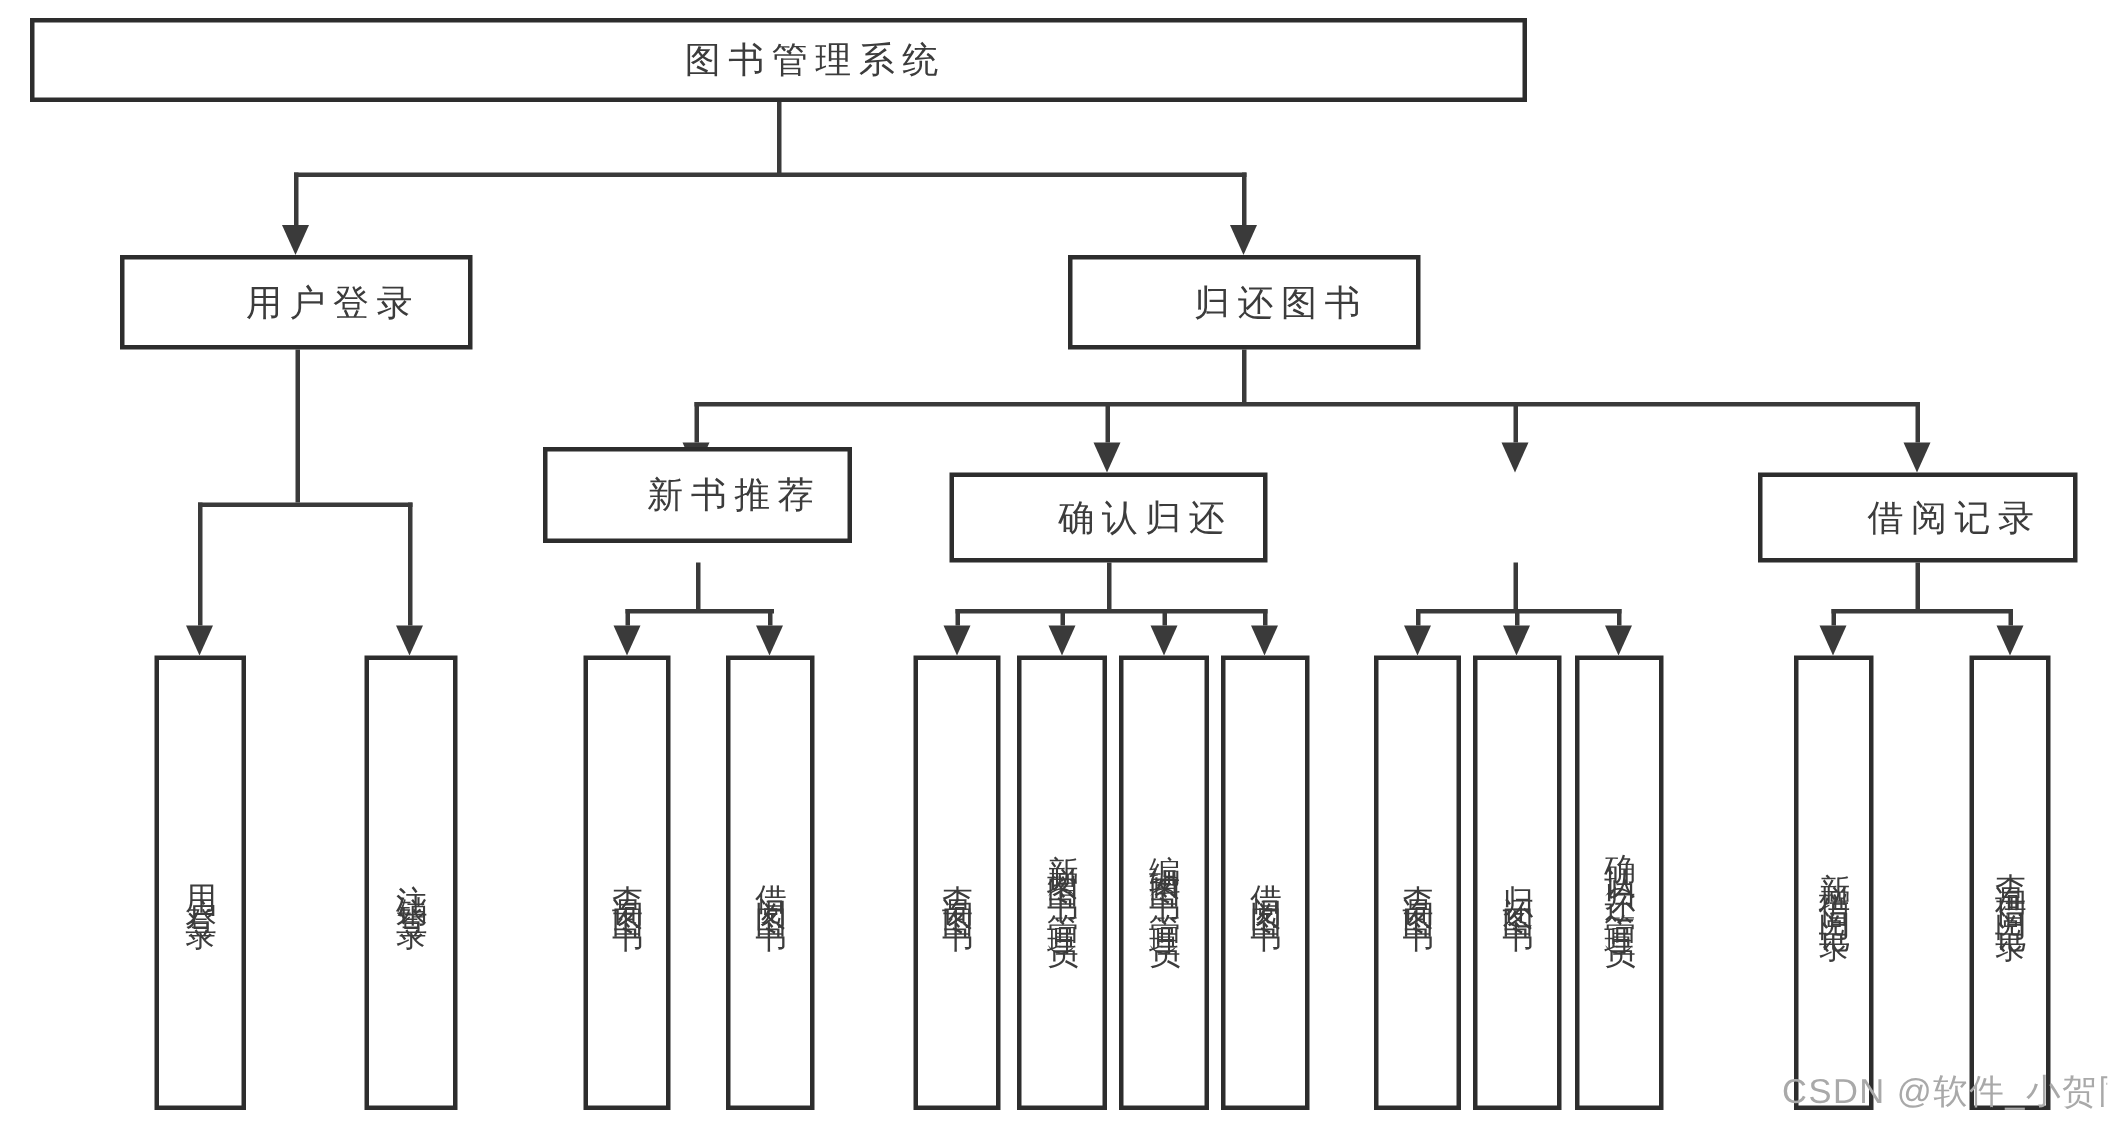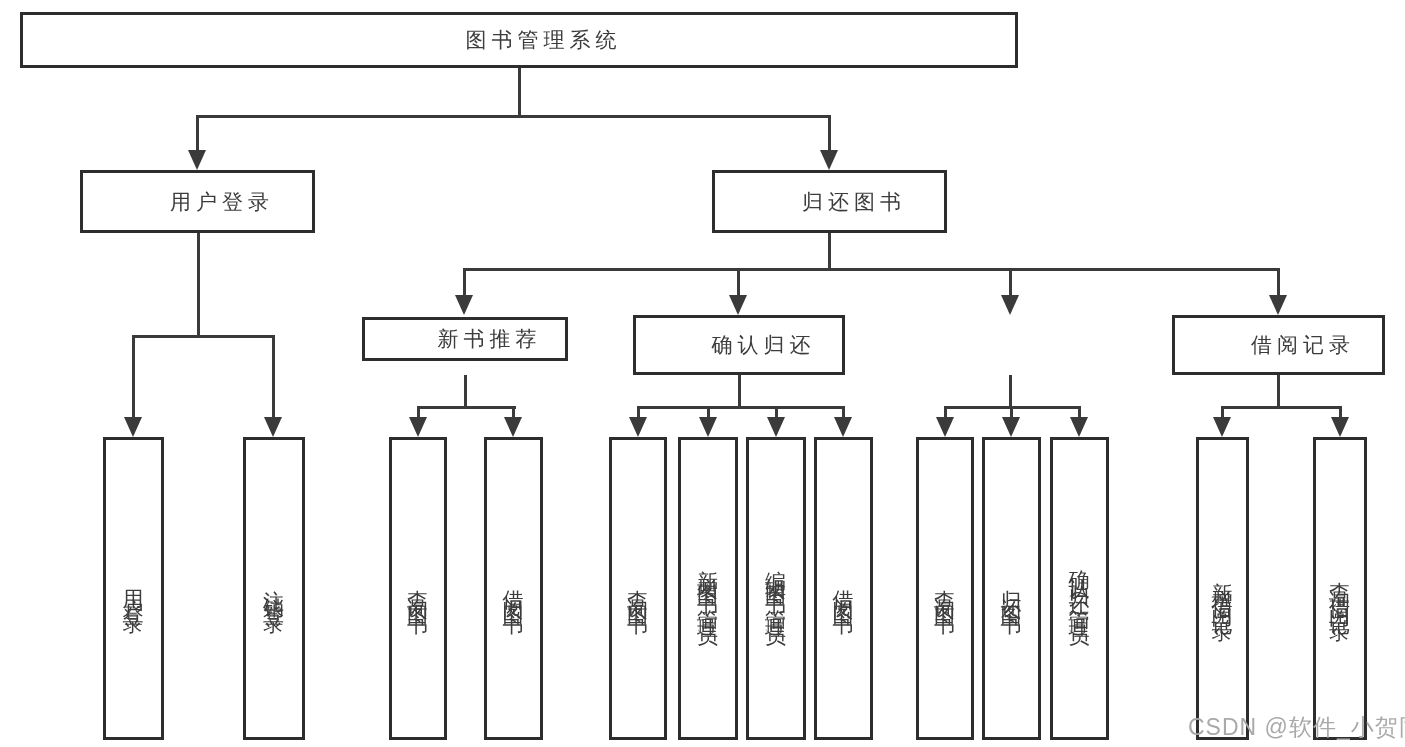--- a/index.html
+++ b/index.html
@@ -12,21 +12,21 @@
   }
   .box{
     position:absolute;
     box-sizing:border-box;
     background:#ffffff;
     border:3px solid #2d2d2d;
     display:flex;align-items:center;justify-content:center;
     color:#3c3c3c;
   }
   .hbox{
-    font-size:21px;
+    font-size:24px;
     letter-spacing:5px;
     text-indent:5px; 
     white-space:nowrap;
     padding-left:44px;
   }
   .vbox{
     writing-mode:vertical-rl;
     font-size:21px;
     letter-spacing:8px;
     line-height:1;
@@ -76,21 +76,21 @@
   <div class="line" style="left:463px;top:268px;width:817px;height:3px;"></div>
   <div class="line" style="left:463px;top:268px;width:3px;height:27px;"></div>
   <div class="arrow" style="left:455px;top:295px;"></div>
   <div class="line" style="left:737px;top:268px;width:3px;height:27px;"></div>
   <div class="arrow" style="left:729px;top:295px;"></div>
   <div class="line" style="left:1009px;top:268px;width:3px;height:27px;"></div>
   <div class="arrow" style="left:1001px;top:295px;"></div>
   <div class="line" style="left:1277px;top:268px;width:3px;height:27px;"></div>
   <div class="arrow" style="left:1269px;top:295px;"></div>
 
-  <div class="box hbox" style="left:362px;top:317px;width:206px;height:44px;">新书推荐</div>
+  <div class="box hbox" style="left:362px;top:298px;width:206px;height:64px;">新书推荐</div>
   <div class="box hbox" style="left:633px;top:315px;width:212px;height:60px;">确认归还</div>
   <div class="box hbox" style="left:1172px;top:315px;width:213px;height:60px;">借阅记录</div>
 
   <div class="line" style="left:464px;top:375px;width:3px;height:31px;"></div>
   <div class="line" style="left:417px;top:406px;width:99px;height:3px;"></div>
   <div class="line" style="left:417px;top:406px;width:3px;height:11px;"></div>
   <div class="arrow" style="left:409px;top:417px;"></div>
   <div class="line" style="left:512px;top:406px;width:3px;height:11px;"></div>
   <div class="arrow" style="left:504px;top:417px;"></div>
 

